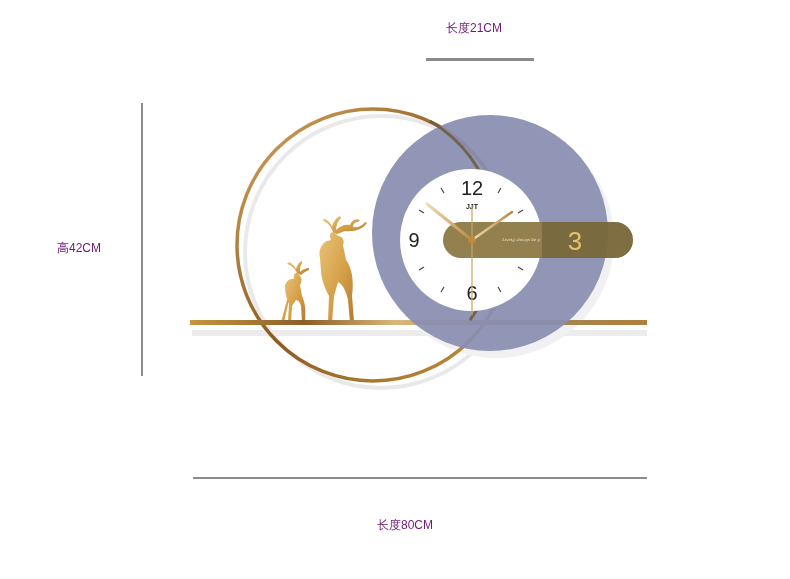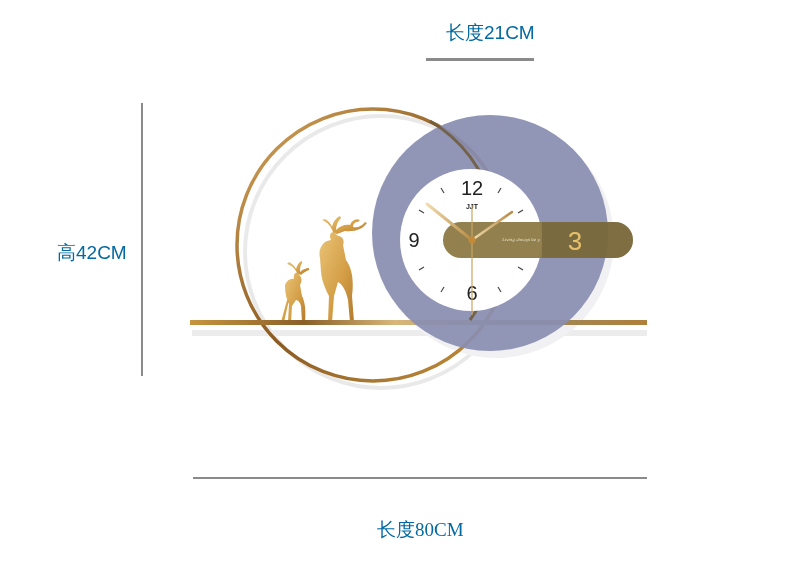--- a/index.html
+++ b/index.html
@@ -1,32 +1,32 @@
 <!DOCTYPE html>
 <html><head>
 <meta charset="utf-8">
 <style>
   html, body { margin:0; padding:0; }
   body { width:790px; height:579px; background:#ffffff; position:relative; overflow:hidden;
          font-family:"Liberation Sans","DejaVu Sans",sans-serif; }
-  .label { position:absolute; font-size:19px; color:#0369a1; letter-spacing:0px; white-space:nowrap; }
+  .label { position:absolute; font-size:12px; color:#701a75; letter-spacing:0px; white-space:nowrap; }
   .dim-line { position:absolute; background:#8a8a8a; }
   svg { position:absolute; left:0; top:0; }
 </style>
 </head>
 <body>
 
 <div class="label" style="left:446px; top:20px;">长度21CM</div>
 <div class="dim-line" style="left:426px; top:58px; width:108px; height:3px;"></div>
 
 <div class="label" style="left:57px; top:240px;">高42CM</div>
 <div class="dim-line" style="left:141px; top:103px; width:2px; height:273px;"></div>
 
 <div class="dim-line" style="left:193px; top:477px; width:454px; height:2px;"></div>
-<div class="label" style="left:377px; top:517px;font-family:Liberation Serif, serif;">长度80CM</div>
+<div class="label" style="left:377px; top:517px;">长度80CM</div>
 
 <svg width="790" height="579" viewBox="0 0 790 579">
   <defs>
     <linearGradient id="barGrad" x1="0" x2="1" y1="0" y2="0">
       <stop offset="0" stop-color="#c7953f"></stop>
       <stop offset="0.25" stop-color="#8a5f28"></stop>
       <stop offset="0.45" stop-color="#d9b77a"></stop>
       <stop offset="0.7" stop-color="#9a8a60"></stop>
       <stop offset="1" stop-color="#b07f3a"></stop>
     </linearGradient>

